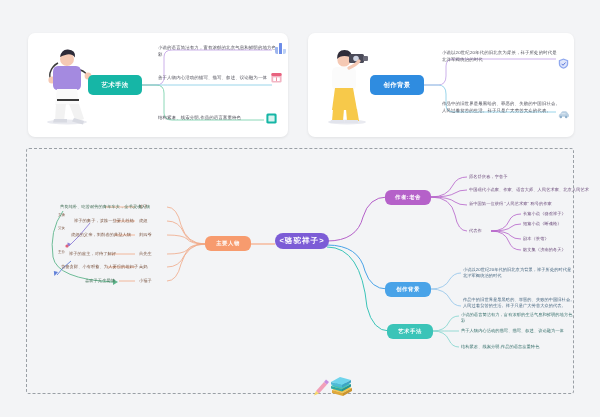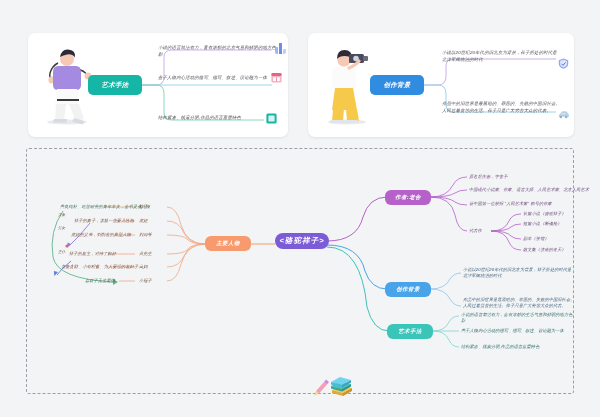--- a/index.html
+++ b/index.html
@@ -2,21 +2,21 @@
 <html><head>
 <meta charset="utf-8">
 <style>
   * { box-sizing: border-box; margin: 0; padding: 0; }
   html, body {
     width: 600px; height: 417px;
     background: #f3f4f6;
     font-family: "Liberation Sans", "DejaVu Sans", sans-serif;
     overflow: hidden;
   }
-  #stage { position: relative; width: 600px; height: 417px; background: #f3f4f6; font-style: italic; }
+  #stage { position: relative; width: 600px; height: 417px; background: #f3f4f6; }
 
   
   .card {
     position: absolute;
     background: #ffffff;
     border-radius: 7px;
     box-shadow: 0 1px 3px rgba(0,0,0,0.08);
   }
   #card-art { left: 28px; top: 33px; width: 260px; height: 104px; }
   #card-bg  { left: 308px; top: 33px; width: 266px; height: 104px; }

